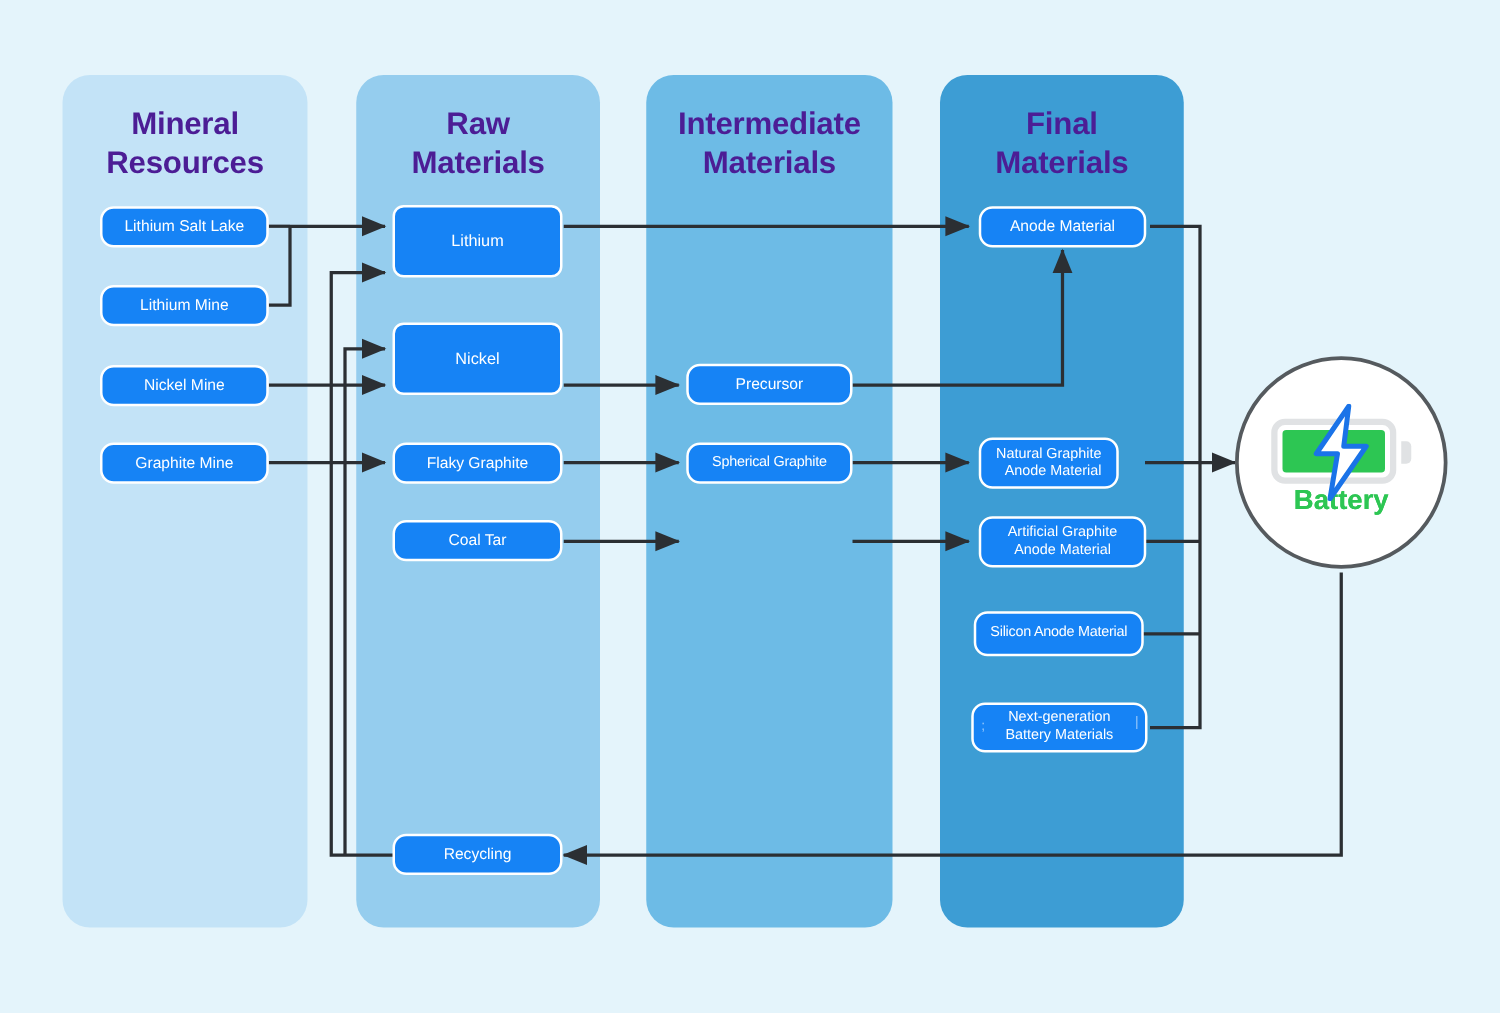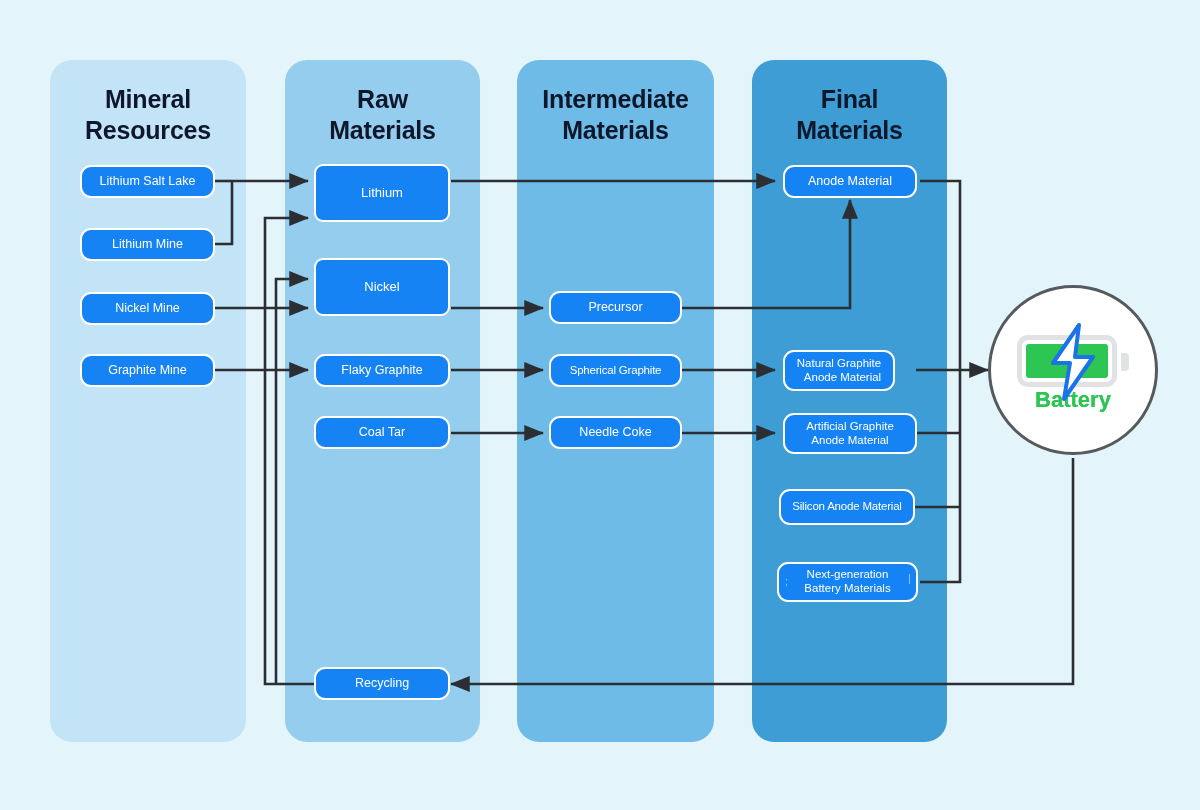--- a/index.html
+++ b/index.html
@@ -18,21 +18,21 @@
 
   
   .lane {
     position: absolute;
     border-radius: 22px;
   }
   .lane-title {
     position: absolute;
     left: 0; right: 0;
     text-align: center;
-    color: #0f172a;
+    color: #4c1d95;
     font-size: 25px;
     font-weight: bold;
     line-height: 1.22;
     letter-spacing: -0.2px;
   }
 
   
   .node {
     position: absolute;
     background: #1683f5;
@@ -216,21 +216,20 @@
   <div class="node" style="left:314px; top:416px; width:136px; height:33px;">Coal Tar</div>
 
   <div class="node" style="left:314px; top:354px; width:136px; height:33px;">Flaky Graphite</div>
 
   <div class="node" style="left:549px; top:291px; width:133px; height:33px;">Precursor</div>
 
   <div class="node" style="left:314px; top:667px; width:136px; height:33px;">Recycling</div>
 
   <div class="node tight" style="left:549px; top:354px; width:133px; height:33px;">Spherical Graphite</div>
 
-  <div class="node" style="left:549px; top:416px; width:133px; height:33px;">Needle Coke</div>
 
   <div class="node" style="left:783px; top:165px; width:134px; height:33px;">Anode Material</div>
 
   <div class="node two-line" style="left:783px; top:350px; width:112px; height:41px;text-align:right;">Natural Graphite
 Anode Material</div>
 
   <div class="node two-line" style="left:783px; top:413px; width:134px; height:41px;">Artificial Graphite
 Anode Material</div>
 
   <div class="node tight" style="left:779px; top:489px; width:136px; height:36px;">Silicon Anode Material</div>

